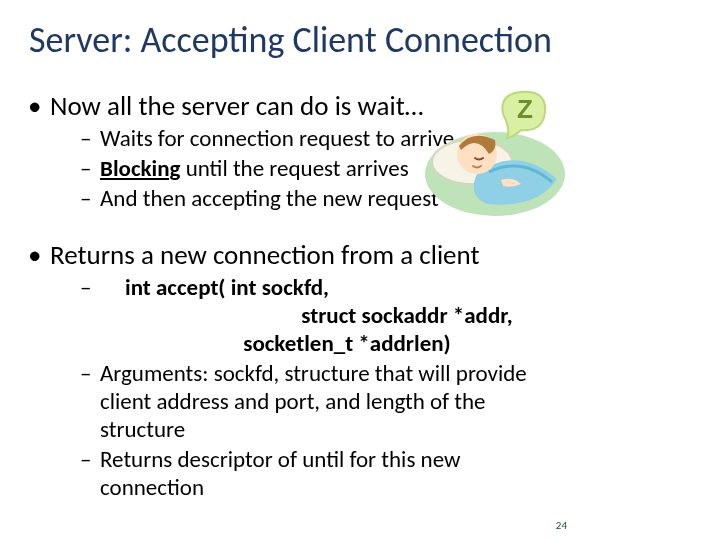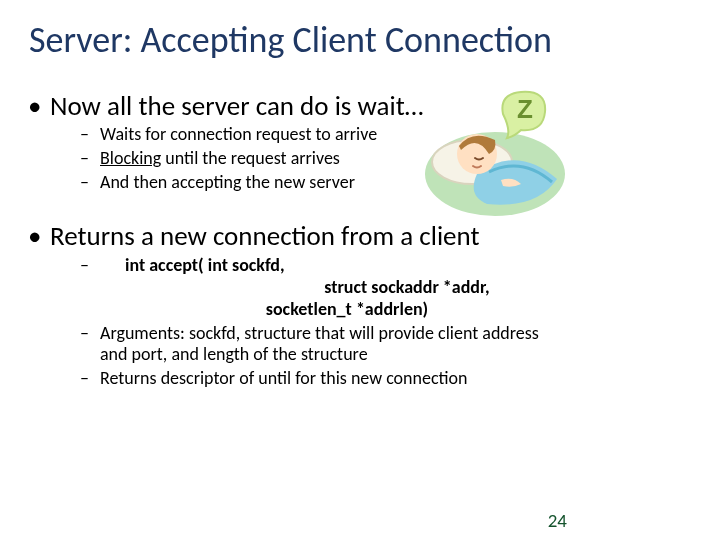--- a/index.html
+++ b/index.html
@@ -55,43 +55,43 @@
     top: 0;
     font-size: 27px;
     color: #000;
   }
   ul.lvl2 {
     list-style: none;
     margin: 2px 0 0 0;
     padding: 0 0 0 30px;
   }
   ul.lvl2 > li {
-    font-size: 18px;
+    font-size: 23px;
     line-height: 1.22;
     position: relative;
     padding-left: 20px;
     margin-bottom: 2px;
   }
   ul.lvl2 > li::before {
     content: "–";
     position: absolute;
     left: 0;
     top: 0;
   }
-  .underline { text-decoration: underline; }
+  .underline { text-decoration: underline; font-weight: bold; }
   .bold { font-weight: 700; margin-left: 25px; }
   .gap { height: 22px; }
   .sig-line1 { }
   .sig-line2 { padding-left: 120px; display:block;text-align:center;}
   .sig-line3 { padding-left: 0; display:block;text-align:center;}
   .page-num {
     position: absolute;
     right: 14px;
     bottom: 8px;
-    font-size: 19px;
+    font-size: 11px;
     color: #14532d;
   }
   
   .sleep {
     position: absolute;
     top: 84px;
     right: 14px;
     width: 150px;
     height: 140px;
   }
@@ -105,21 +105,21 @@
 
   <div class="body">
     <ul class="lvl1">
       <li>
         <span>Now all the server can do is wait…</span>
         <ul class="lvl2">
           <li>Waits for connection request to arrive</li>
           <li>
             <span class="underline">Blocking</span><span> until the request arrives</span>
           </li>
-          <li>And then accepting the new server</li>
+          <li>And then accepting the new request</li>
         </ul>
       </li>
     </ul>
 
     <div class="gap"></div>
 
     <ul class="lvl1">
       <li>
         <span>Returns a new connection from a client</span>
         <ul class="lvl2">

